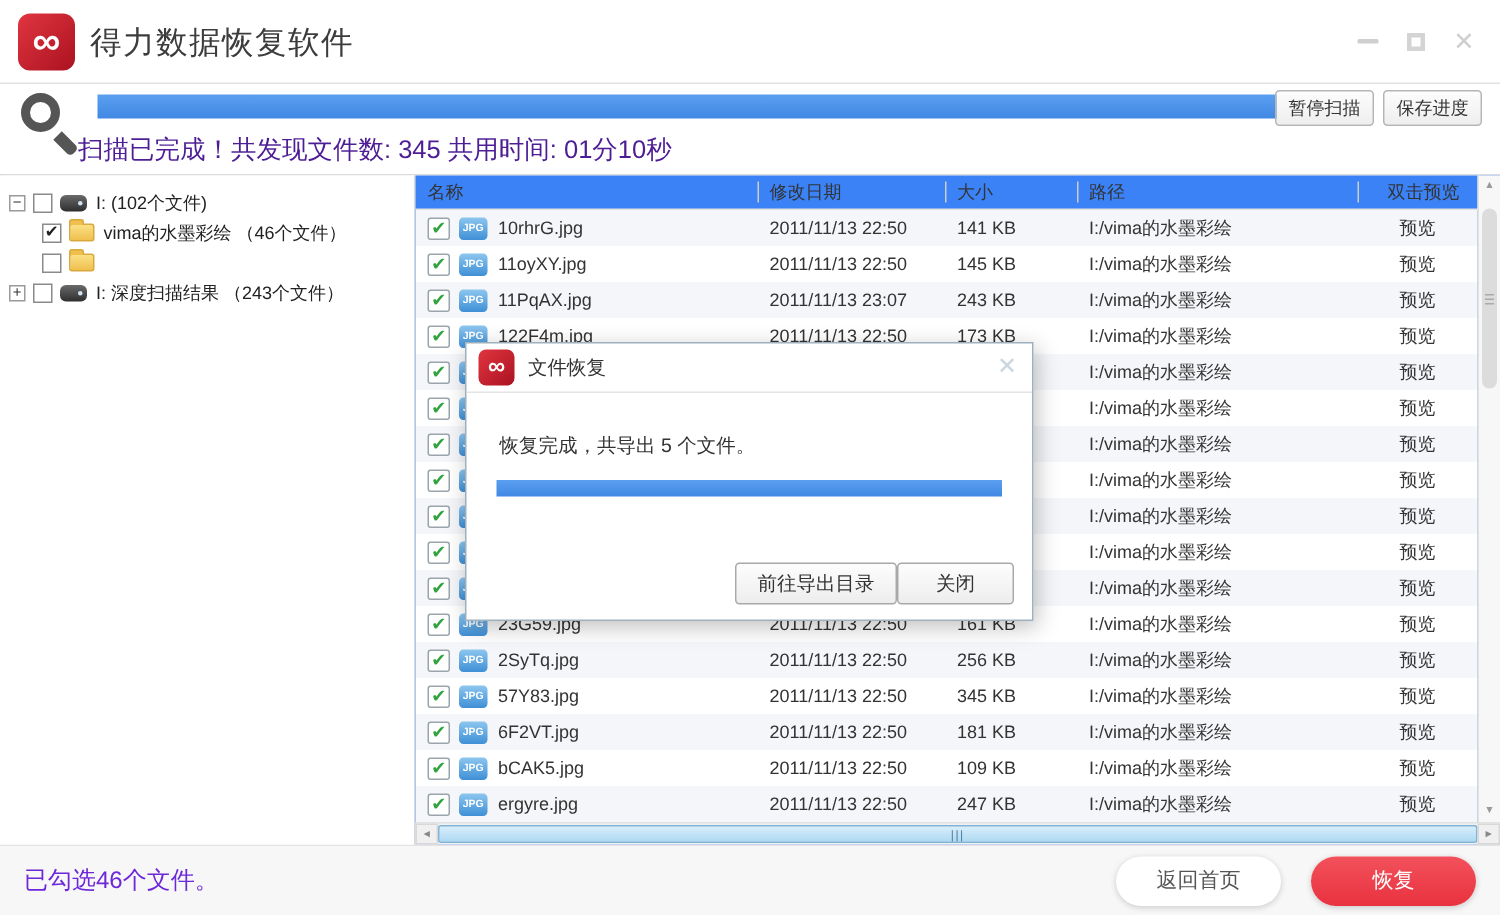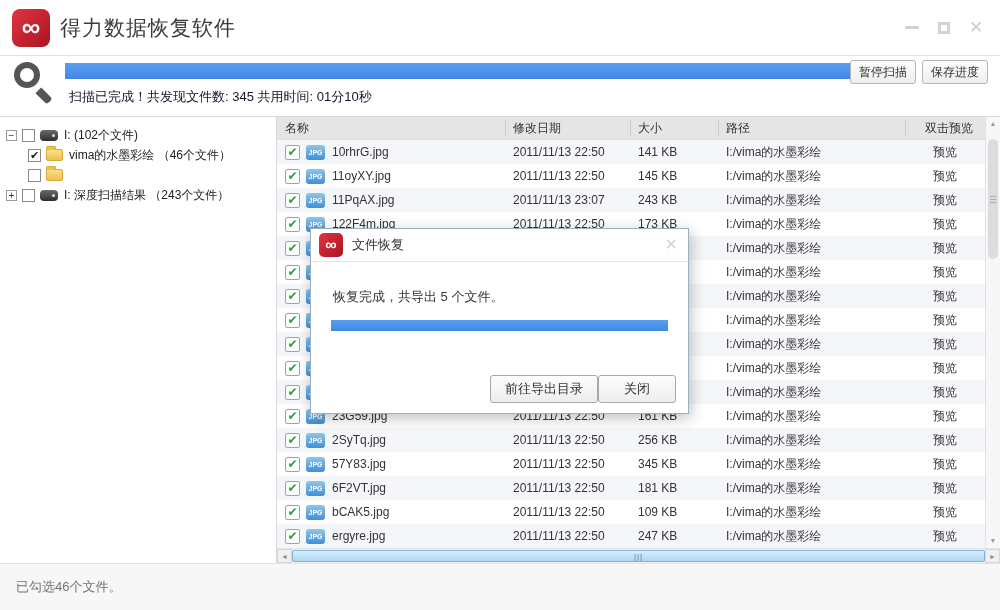--- a/index.html
+++ b/index.html
@@ -17,39 +17,39 @@
   .wc-max { width:12px; height:12px; border:3px solid #d4d4d4; }
   .wc-close { color:#cfcfcf; font-size:17px; font-weight:bold; line-height:1; }
 
   
   .scanbar { position:relative; height:61px; border-bottom:1px solid #dadada; background:#fff; }
   .magnifier { position:absolute; left:12px; top:6px; width:44px; height:50px; }
   .mag-circle { position:absolute; left:2px; top:0; width:26px; height:26px; border:6px solid #555; border-radius:50%; }
   .mag-handle { position:absolute; left:24px; top:30px; width:16px; height:8px; background:#555; transform:rotate(45deg); border-radius:0 3px 3px 0; }
   .scan-track { position:absolute; left:65px; top:7px; width:800px; height:16px; background:#e9eef3; }
   .scan-fill { height:100%; background:linear-gradient(180deg,#5b9ff0,#4088e4); }
-  .scan-status { position:absolute; left:69px; top:32px; font-size:13px; color:#0f172a; }
+  .scan-status { position:absolute; left:52px; top:32px; font-size:17px; color:#4c1d95; }
   .scan-buttons { position:absolute; right:12px; top:4px; display:flex; flex-direction:row; gap:6px; }
   .gbtn { min-width:64px; height:24px; padding:0 8px; font-size:12px; color:#333; background:linear-gradient(180deg,#fdfdfd,#eeeeee); border:1px solid #b5b5b5; border-radius:3px; cursor:pointer; font-family:inherit; }
 
   
   .main { position:relative; height:446px; display:flex; }
   .tree { width:277px; border-right:1px solid #d8d8d8; padding:8px 4px 0 6px; font-size:12px; color:#222; background:#fff; }
   .titem { display:flex; align-items:center; height:20px; white-space:nowrap; cursor:default; }
   .titem.lvl1 { padding-left:22px; }
   .expander { width:11px; height:11px; border:1px solid #9a9a9a; background:#fff; font-size:10px; line-height:9px; text-align:center; color:#333; margin-right:5px; flex:none; cursor:pointer; }
   .tcb { width:13px; height:13px; border:1px solid #8a8a8a; background:#fff; margin-right:5px; flex:none; display:flex; align-items:center; justify-content:center; font-size:11px; line-height:1; color:#222; cursor:pointer; }
   .drive-icon { width:18px; height:11px; background:linear-gradient(180deg,#6a6a6a,#2e2e2e); border-radius:4px; margin-right:6px; flex:none; position:relative; }
   .drive-icon::after { content:''; position:absolute; right:3px; top:4px; width:3px; height:3px; border-radius:50%; background:#cfe2f0; }
   .folder-icon { width:17px; height:12px; background:linear-gradient(180deg,#fbe085,#efc04e); border:1px solid #d8a93c; border-radius:2px; margin-right:6px; flex:none; position:relative; }
   .folder-icon::before { content:''; position:absolute; left:-1px; top:-4px; width:8px; height:3px; background:#efc04e; border:1px solid #d8a93c; border-bottom:none; border-radius:2px 2px 0 0; }
   .tlabel { overflow:hidden; }
 
   
-  .tablewrap { position:relative; flex:1; background:#e5e5e5; }
+  .tablewrap { position:relative; flex:1; background:#3b82f6; }
   .thead { display:flex; height:23px; align-items:center; border-bottom:1px solid #e0e0e0; padding-right:15px; font-size:12px; color:#333; }
   .hcell { position:relative; height:100%; display:flex; align-items:center; padding-left:8px; }
   .hcell:not(.first)::before { content:''; position:absolute; left:0; top:4px; bottom:4px; width:1px; background:#ccc; }
   .c-name { width:228px; } .c-date { width:125px; } .c-size { width:88px; } .c-path { width:187px; } .c-prev { width:80px; justify-content:center; text-align:right;font-family:Liberation Mono, monospace; }
   .tbody { position:absolute; top:23px; left:0; right:15px; bottom:15px; overflow:hidden; }
   .trow { display:flex; height:24px; align-items:center; font-size:12px; color:#333; background:#fff; }
   .trow.alt { background:#f4f6f9; }
   .trow .cell { height:100%; display:flex; align-items:center; padding-left:8px; overflow:hidden; white-space:nowrap; }
   .trow .c-prev { justify-content:center; padding-left:0; cursor:pointer; }
   .cb { width:15px; height:15px; border:1px solid #9aa4ad; border-radius:2px; background:#fff; margin:0 6px 0 0; display:flex; align-items:center; justify-content:center; font-size:12px; line-height:1; color:#2fa33c; flex:none; cursor:pointer; }
@@ -60,21 +60,21 @@
   .vs-arrow { position:absolute; left:0; width:100%; height:14px; font-size:7px; color:#9a9a9a; text-align:center; line-height:14px; cursor:pointer; }
   .vs-up { top:0; } .vs-down { bottom:0; }
   .vs-thumb { position:absolute; left:2px; right:2px; top:22px; height:120px; background:#dcdcdc; border-radius:6px; display:flex; flex-direction:column; align-items:center; justify-content:center; gap:2px; cursor:pointer; }
   .vs-thumb i { display:block; width:6px; height:1px; background:#aaa; }
   .hscroll { position:absolute; left:0; right:0; bottom:0; height:15px; background:#f0f0f0; border-top:1px solid #e2e2e2; display:flex; }
   .hs-arrow { width:15px; height:100%; font-size:7px; color:#888; text-align:center; line-height:14px; background:#f0f0f0; border:1px solid #d8d8d8; cursor:pointer; flex:none; }
   .hs-thumb { flex:1; margin:1px 0; background:linear-gradient(180deg,#d8eefb,#aed9f2); border:1px solid #7fb4d8; border-radius:2px; display:flex; align-items:center; justify-content:center; font-size:8px; letter-spacing:1px; color:#4a7b9d; cursor:pointer; }
 
   
   .footer { height:47px; background:#f7f7f7; border-top:1px solid #e3e3e3; display:flex; align-items:center; padding:0 16px; }
-  .selected-text { color:#737373; font-size:13px; }
+  .selected-text { color:#6d28d9; font-size:16px; }
   .footer .btns { margin-left:auto; display:flex; gap:20px; }
   .pill { width:110px; height:33px; border-radius:17px; font-size:14px; border:none; cursor:pointer; font-family:inherit; }
   .pill-home { background:#fff; color:#555; box-shadow:0 1px 4px rgba(0,0,0,0.18); }
   .pill-recover { background:linear-gradient(180deg,#f2515c,#e9323f); color:#fff; box-shadow:0 1px 4px rgba(0,0,0,0.2); }
 
   
   .dialog { position:absolute; left:310px; top:228px; width:379px; height:186px; background:#fff; border:1px solid #9db0bd; box-shadow:2px 4px 14px rgba(0,0,0,0.25); }
   .dlg-titlebar { height:33px; display:flex; align-items:center; padding:0 10px 0 8px; border-bottom:1px solid #e4e4e4; }
   .dlg-logo { width:24px; height:24px; border-radius:5px; background:linear-gradient(135deg,#e03540,#ab1220); color:#fff; font-size:16px; font-weight:bold; display:flex; align-items:center; justify-content:center; margin-right:9px; }
   .dlg-title { font-size:13px; color:#333; }
@@ -412,20 +412,24 @@
       <div class="hscroll">
         <div class="hs-arrow">◄</div>
         <div class="hs-thumb">|||</div>
         <div class="hs-arrow">►</div>
       </div>
     </div>
   </div>
 
   <footer class="footer">
     <div class="selected-text">已勾选46个文件。</div>
+    <div class="btns">
+      <button class="pill pill-home">返回首页</button>
+      <button class="pill pill-recover">恢复</button>
+    </div>
   </footer>
 
   <div class="dialog">
     <div class="dlg-titlebar">
       <div class="dlg-logo">∞</div>
       <div class="dlg-title">文件恢复</div>
       <div class="dlg-close">✕</div>
     </div>
     <div class="dlg-msg">恢复完成，共导出 5 个文件。</div>
     <div class="dlg-track">

